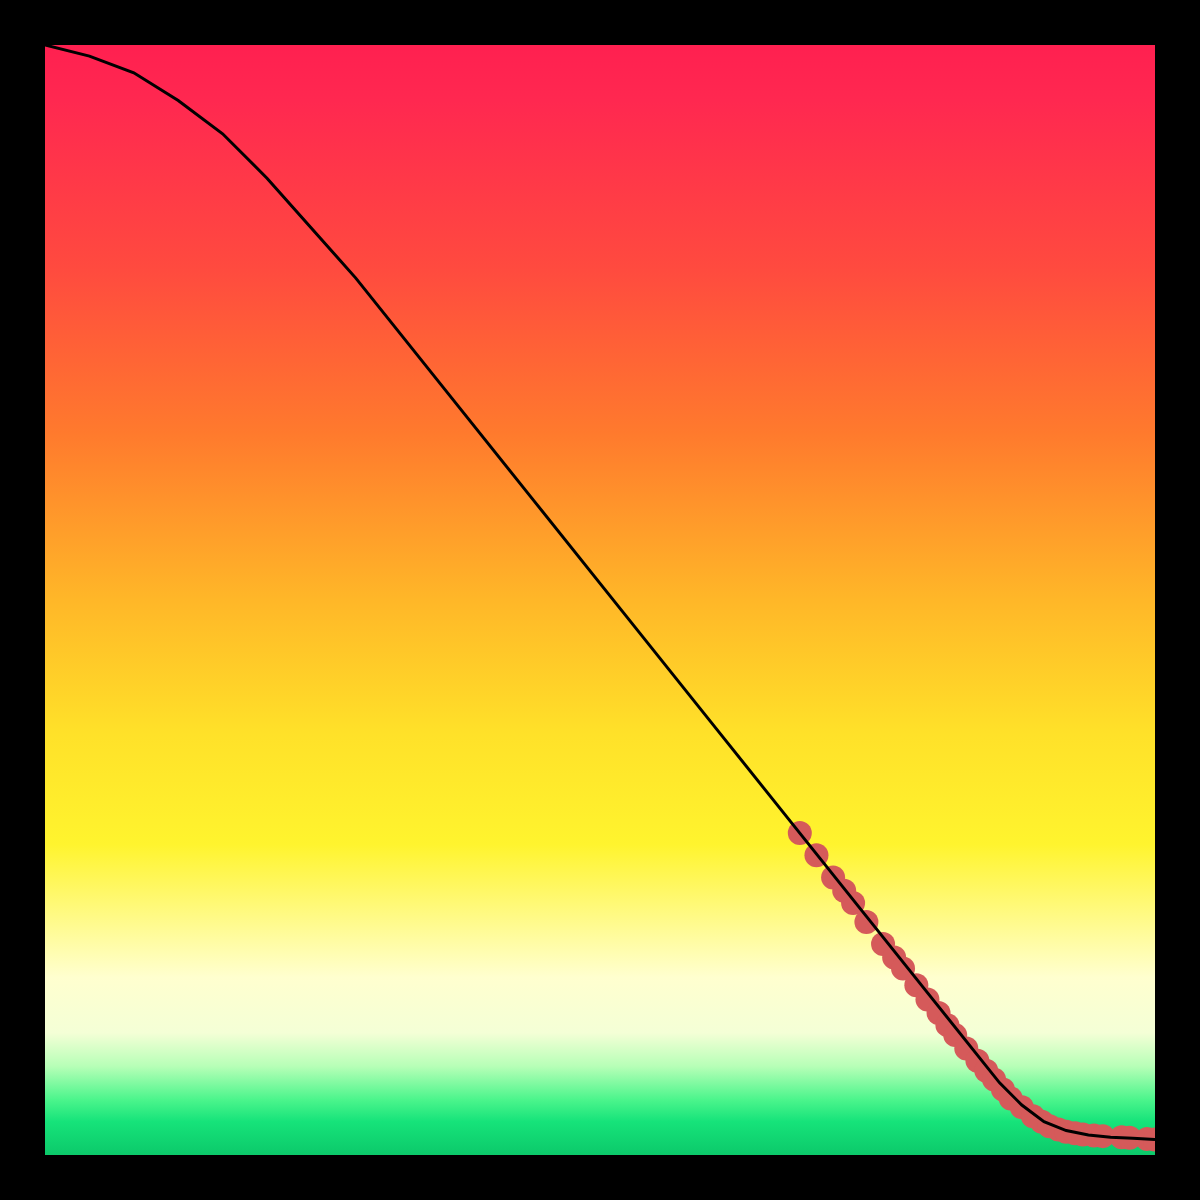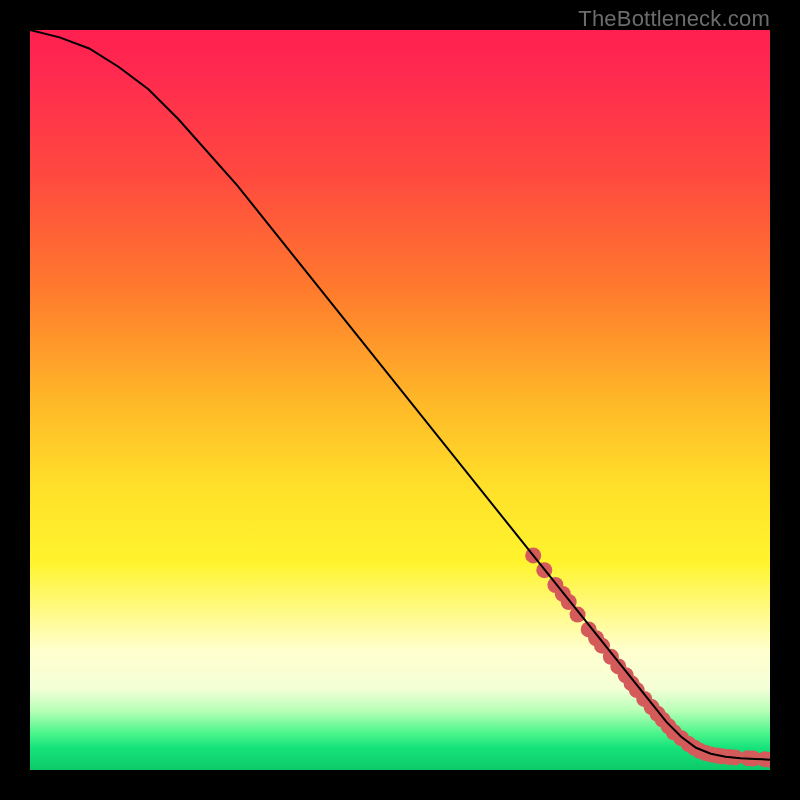--- a/index.html
+++ b/index.html
@@ -64,21 +64,20 @@
   }
   .marker {
     fill: #d55a5a;
     stroke: none;
   }
 </style>
 </head>
 <body>
 
 <div class="wrap">
-  <div class="watermark">TheBottleneck.com</div>
   <div class="plot">
     <svg class="overlay" viewBox="0 0 740 740" preserveAspectRatio="none">
       <g id="markers-group">
           <circle cx="503.20" cy="525.40" r="8" class="marker" style="fill: rgb(213, 90, 90);"></circle>
           <circle cx="514.30" cy="540.20" r="8" class="marker" style="fill: rgb(213, 90, 90);"></circle>
           <circle cx="525.40" cy="555.00" r="8" class="marker" style="fill: rgb(213, 90, 90);"></circle>
           <circle cx="532.80" cy="563.88" r="8" class="marker" style="fill: rgb(213, 90, 90);"></circle>
           <circle cx="538.72" cy="572.02" r="8" class="marker" style="fill: rgb(213, 90, 90);"></circle>
           <circle cx="547.60" cy="584.60" r="8" class="marker" style="fill: rgb(213, 90, 90);"></circle>
           <circle cx="558.70" cy="599.40" r="8" class="marker" style="fill: rgb(213, 90, 90);"></circle>

